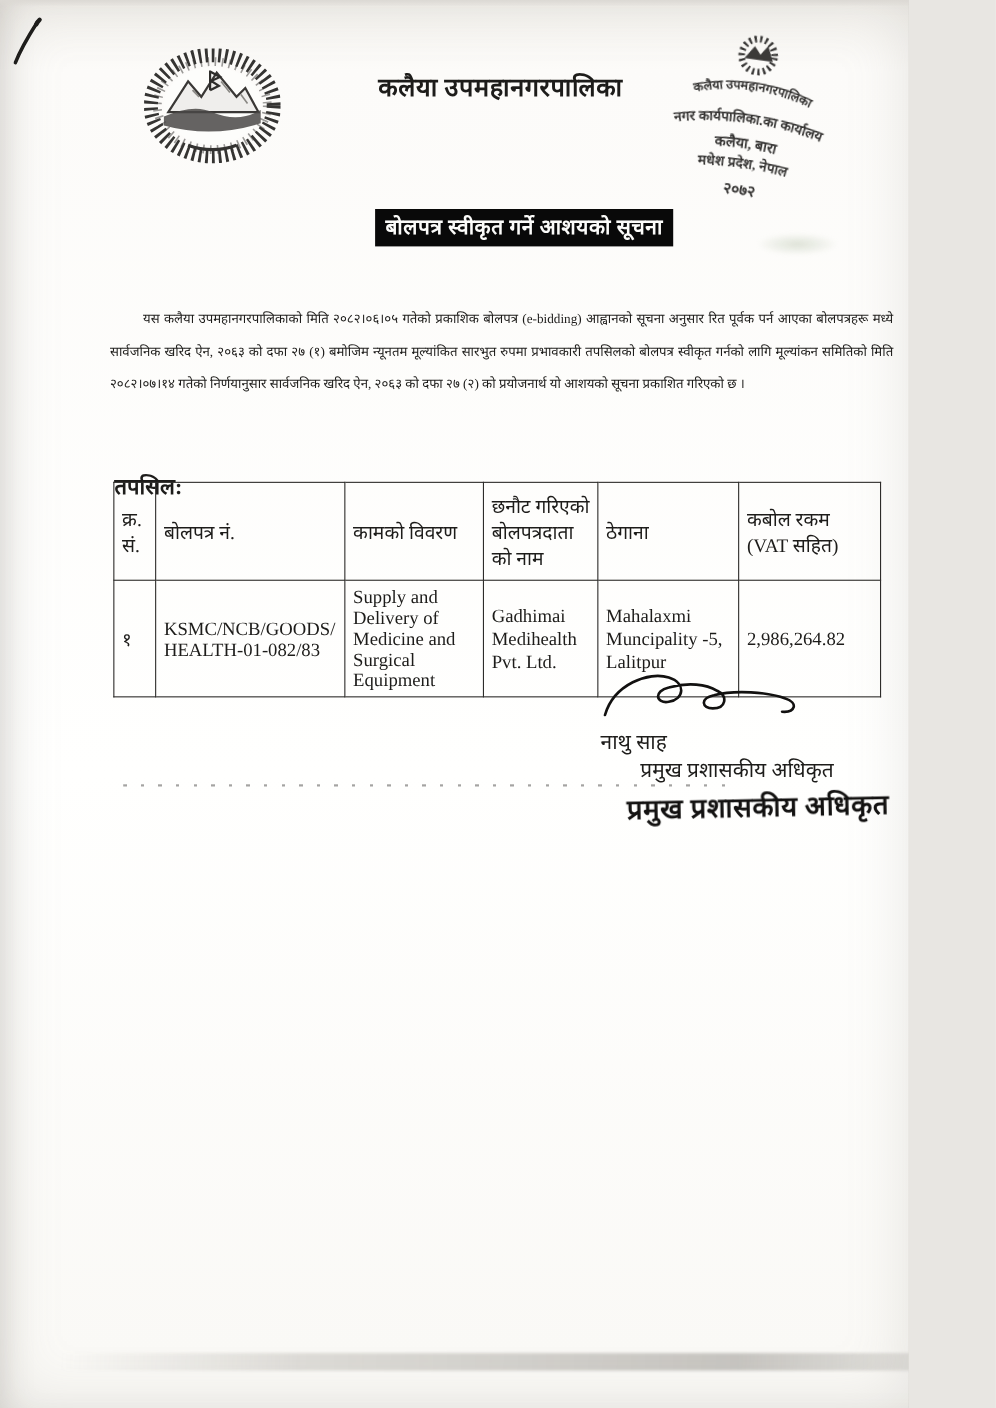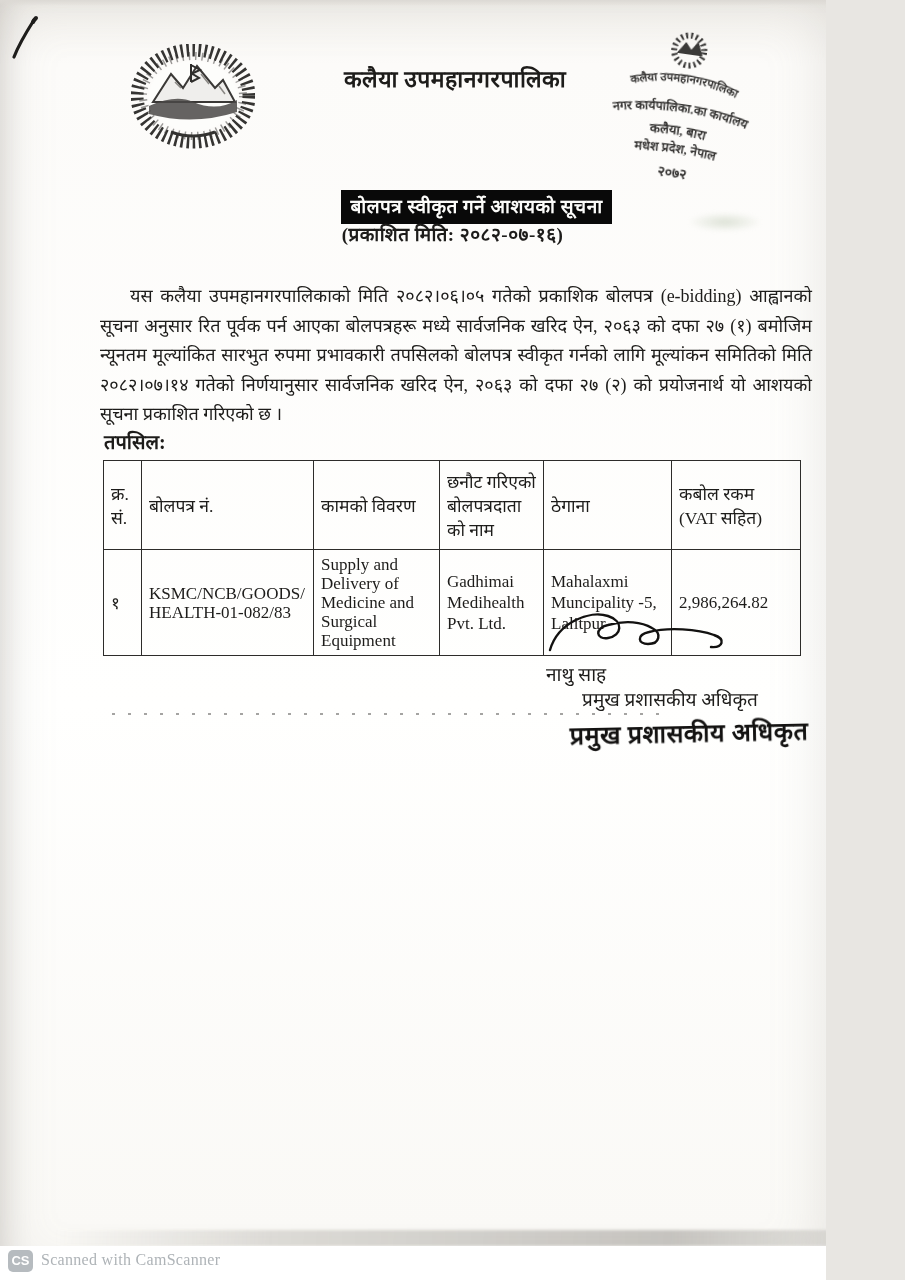--- a/index.html
+++ b/index.html
@@ -17,25 +17,25 @@
   .head-line3{font-size:18px;margin-top:9px;}
   .emblem{left:131px;top:44px;}
   .stamp{left:596px;top:16px;transform:rotate(8deg);filter:blur(.5px);opacity:.9;mix-blend-mode:multiply;}
   .stamp text{font-family:"Liberation Serif","DejaVu Serif",serif;font-weight:700;fill:#1c1b1a;}
   
   .title-wrap{left:0;top:190px;width:905px;text-align:center;padding-left:24px;}
   .title-bar{display:inline-block;background:#090909;color:#fcfcfa;font-size:19px;font-weight:700;
              padding:3px 9px 5px 9px;letter-spacing:.5px;}
   .date-line{left:0;top:221px;width:905px;text-align:center;font-size:19px;font-weight:700;letter-spacing:.5px;}
   
-  .body-par{left:100px;top:264px;width:712px;font-size:18px;line-height:29.6px;
+  .body-par{left:100px;top:264px;width:712px;font-size:12px;line-height:29.6px;
             text-align:justify;text-indent:30px;}
   .tapsil{left:104px;top:428px;font-size:20px;font-weight:700;}
   
-  .doc-table{left:103px;top:460px;border-collapse:collapse;width:697px;table-layout:fixed;border-radius:21px;}
+  .doc-table{left:103px;top:438px;border-collapse:collapse;width:697px;table-layout:fixed;border-radius:21px;}
   .doc-table th,.doc-table td{border:1.6px solid #2d2c2a;padding:5px 7px;vertical-align:middle;
        font-weight:400;text-align:left;overflow-wrap:break-word;}
   .doc-table th{font-size:17.5px;height:78px;}
   .doc-table td{height:92px;font-size:17px;}
   .c-sn{width:38px;} .c-bid{width:172px;} .c-work{width:126px;} .c-bidder{width:104px;}
   .c-addr{width:128px;} .c-amt{width:129px;}
   .td-center{text-align:center;}
   .sans{font-family:Liberation Serif, serif;font-size:15.5px;line-height:19px;}
   .serif-en{font-family:"Liberation Serif","DejaVu Serif",serif;font-size:16.5px;line-height:21px;font-weight:700;}
   .amt{font-family:Liberation Serif, serif;font-size:17.5px;text-align:center;}
@@ -106,21 +106,20 @@
     <text font-size="13"><textPath href="#arcC" startOffset="50%" text-anchor="middle">कलैया, बारा</textPath></text>
     <text font-size="12.5"><textPath href="#arcD" startOffset="50%" text-anchor="middle">मधेश प्रदेश, नेपाल</textPath></text>
     <text x="86" y="162" font-size="14" text-anchor="middle">२०७२</text>
   </svg>
 
   <div class="abs smudge-green"></div>
 
   <div class="abs title-wrap">
     <span class="title-bar">बोलपत्र स्वीकृत गर्ने आशयको सूचना</span>
   </div>
-  <div class="abs date-line">(प्रकाशित मिति: २०८२-०७-१६)</div>
 
   <p class="abs body-par">यस कलैया उपमहानगरपालिकाको मिति २०८२।०६।०५ गतेको प्रकाशिक बोलपत्र (e-bidding) आह्वानको सूचना अनुसार रित पूर्वक पर्न आएका बोलपत्रहरू मध्ये सार्वजनिक खरिद ऐन, २०६३ को दफा २७ (१) बमोजिम न्यूनतम मूल्यांकित सारभुत रुपमा प्रभावकारी तपसिलको बोलपत्र स्वीकृत गर्नको लागि मूल्यांकन समितिको मिति २०८२।०७।१४ गतेको निर्णयानुसार सार्वजनिक खरिद ऐन, २०६३ को दफा २७ (२) को प्रयोजनार्थ यो आशयको सूचना प्रकाशित गरिएको छ ।</p>
 
   <div class="abs tapsil">तपसिल:</div>
 
   <table class="abs doc-table">
     <colgroup>
       <col class="c-sn">
         <col class="c-bid">
         <col class="c-work">
@@ -154,18 +153,14 @@
     <path d="M 22 44 C 30 16, 62 4, 80 10 C 96 15, 94 30, 80 32 C 68 34, 66 22, 80 19
              C 98 14, 114 16, 124 22 C 134 27, 132 38, 120 38 C 110 38, 108 29, 121 26
              C 140 21, 170 23, 186 29 C 198 33, 195 42, 183 41" fill="none" stroke="#121110" stroke-width="2.4" stroke-linecap="round"></path>
   </svg>
   <div class="abs sig-name">नाथु साह</div>
   <div class="abs sig-desig">प्रमुख प्रशासकीय अधिकृत</div>
   <div class="abs fold-dots"></div>
   <div class="abs stamp-line">प्रमुख प्रशासकीय अधिकृत</div>
 
   <div class="abs scan-shadow"></div>
-  <div class="abs footer-strip">
-    <div class="cs-badge">CS</div>
-    <div class="cs-text">Scanned with CamScanner</div>
-  </div>
 
 </div>
 
 </body></html>

